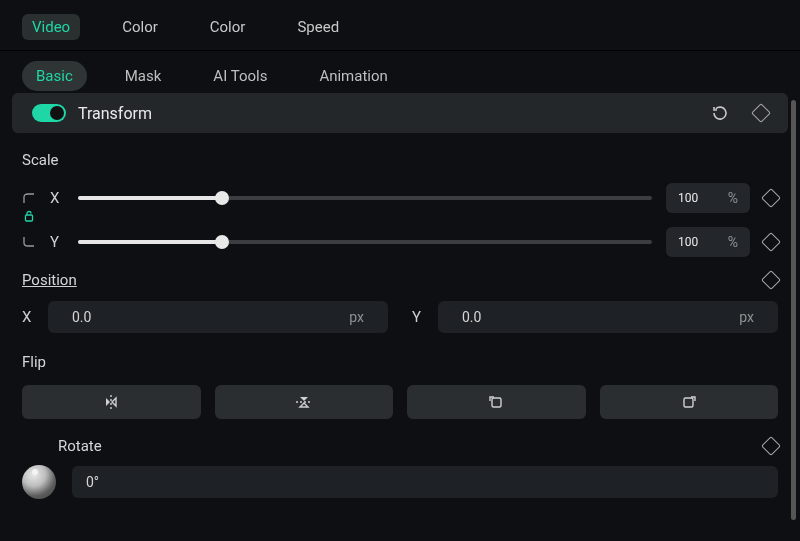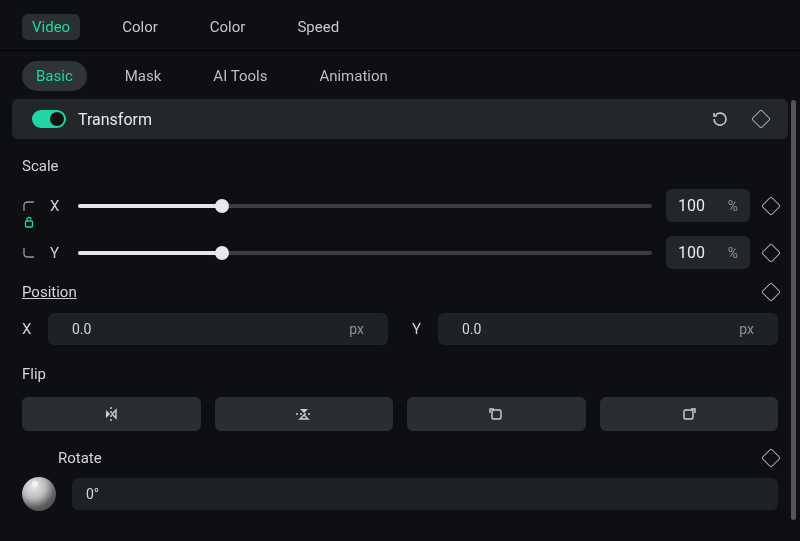--- a/index.html
+++ b/index.html
@@ -1,41 +1,41 @@
 <!DOCTYPE html>
 <html><head>
 <meta charset="utf-8">
 <style>
   * { margin: 0; padding: 0; box-sizing: border-box; font-family: -apple-system, BlinkMacSystemFont, "Segoe UI", Roboto, sans-serif; }
   body { background: #0d0f12; color: #d0d0d0; width: 800px; height: 541px; overflow: hidden; position: relative; }
   .main-tabs { display: flex; gap: 32px; padding: 14px 22px 10px 22px; border-bottom: 1px solid #000; }
   .main-tab { color: #c9c9c9; font-size: 15px; cursor: pointer; padding: 4px 10px; border-radius: 6px; }
   .main-tab.active { color: #1fd6a7; background: #2a3030; }
-  .sub-tabs { display: flex; gap: 24px; padding: 10px 22px 8px 22px; align-items: center; }
+  .sub-tabs { display: flex; gap: 24px; padding: 10px 22px 2px 22px; align-items: center; }
   .sub-tab { color: #bfbfbf; font-size: 15px; cursor: pointer; padding: 6px 14px; border-radius: 16px; }
   .sub-tab.active { color: #1fd6a7; background: #2f3434; }
   .section-header { display: flex; align-items: center; justify-content: space-between; background: #24272a; padding: 10px 20px; border-radius: 6px; margin: 0 12px 0 12px; }
   .section-header .left { display: flex; align-items: center; gap: 12px; }
   .toggle { width: 34px; height: 18px; border-radius: 9px; background: #1fd6a7; position: relative; cursor: pointer; flex-shrink:0; }
   .toggle .knob { position: absolute; right: 2px; top: 2px; width: 14px; height: 14px; border-radius: 50%; background: #111; }
   .section-title { color: #eaeaea; font-size: 16px; }
   .header-icons { display: flex; gap: 24px; align-items: center; }
   .icon-btn { cursor: pointer; width: 20px; height: 20px; display: flex; align-items: center; justify-content: center; color: #c8c8c8; }
   .panel { padding: 18px 22px 0 22px; }
   .label { color: #d6d6d6; font-size: 15px; margin-bottom: 14px; display:block; }
   .scale-block { position: relative; }
   .scale-row { display: flex; align-items: center; gap: 14px; margin-bottom: 14px; }
   .axis-letter { width: 14px; color: #d0d0d0; font-size: 15px; }
   .bracket { width: 14px; height: 14px; color:#9a9a9a; display:flex; align-items:center; justify-content:center; }
   .slider-wrap { flex: 1; position: relative; height: 18px; display:flex; align-items:center; }
   .track { position: absolute; left: 0; right: 0; height: 4px; background: #3b3d40; border-radius: 2px; }
   .track .fill { position: absolute; left: 0; height: 4px; background: #e6e6e6; border-radius: 2px; }
   .thumb { position: absolute; width: 14px; height: 14px; background: #e8e8e8; border-radius: 50%; top: 50%; transform: translate(-50%, -50%); cursor: grab; }
   .val-box { background: #23262a; border-radius: 6px; padding: 7px 12px; display: flex; align-items: center; gap: 10px; min-width: 84px; justify-content: space-between; }
-  .val-box .num { color: #eaeaea; font-size: 16px; }
+  .val-box .num { color: #eaeaea; font-size: 12px; }
   .val-box .unit { color: #8f9294; font-size: 14px; }
   .keyframe-diamond { width: 14px; height: 14px; transform: rotate(45deg); border: 1.5px solid #a7a7a7; border-radius: 2px; cursor: pointer; flex-shrink:0; }
   .lock-overlap { position:absolute; left:0; top:26px; width:14px; height:14px; color:#1fd6a7; }
   .pos-header { display:flex; align-items:center; justify-content:space-between; margin-top: 6px; margin-bottom: 12px; text-decoration: underline; }
   .pos-row { display:flex; gap: 24px; align-items:center; }
   .pos-col { display:flex; align-items:center; gap:12px; flex:1; }
   .input-box { flex:1; background:#1e2125; border-radius:6px; padding:8px 24px; display:flex; align-items:center; justify-content:space-between; color:#d6d6d6; font-size:14px; }
   .input-box .unit { color:#8f9294; }
   .flip-row { display:flex; gap: 14px; margin-top:10px; }
   .flip-btn { flex:1; height: 34px; background:#2b2e31; border-radius:6px; display:flex; align-items:center; justify-content:center; cursor:pointer; color:#d0d0d0; }

